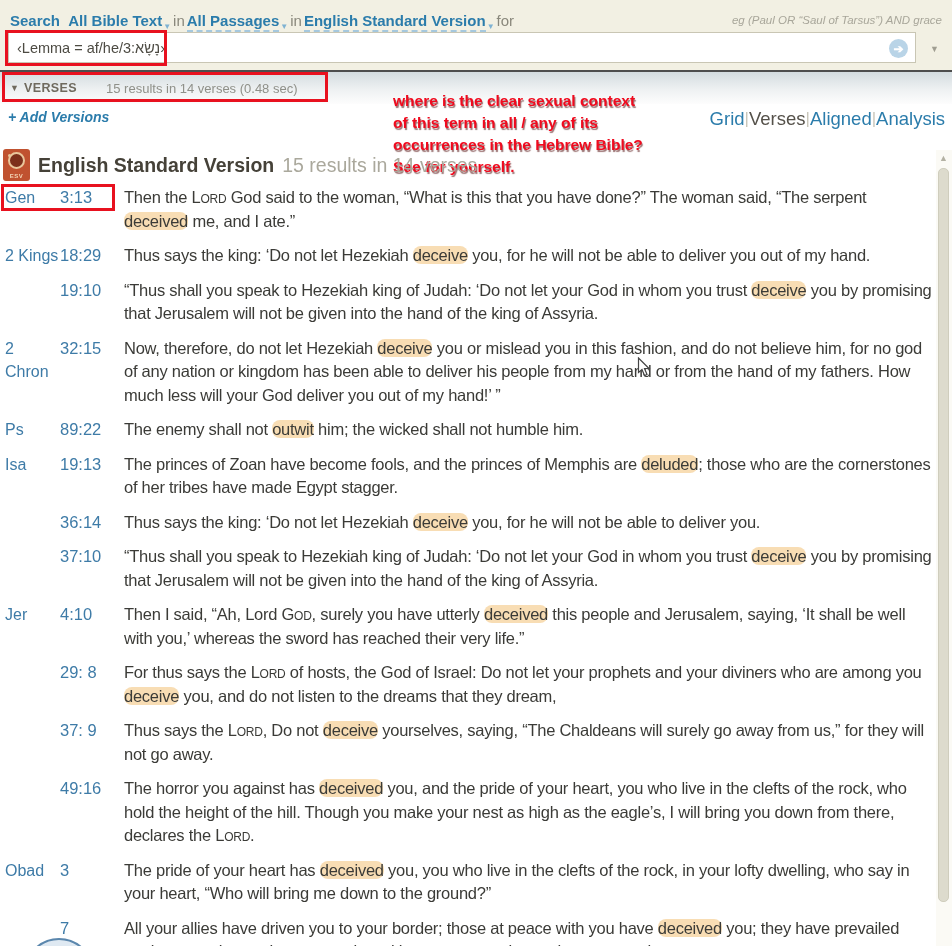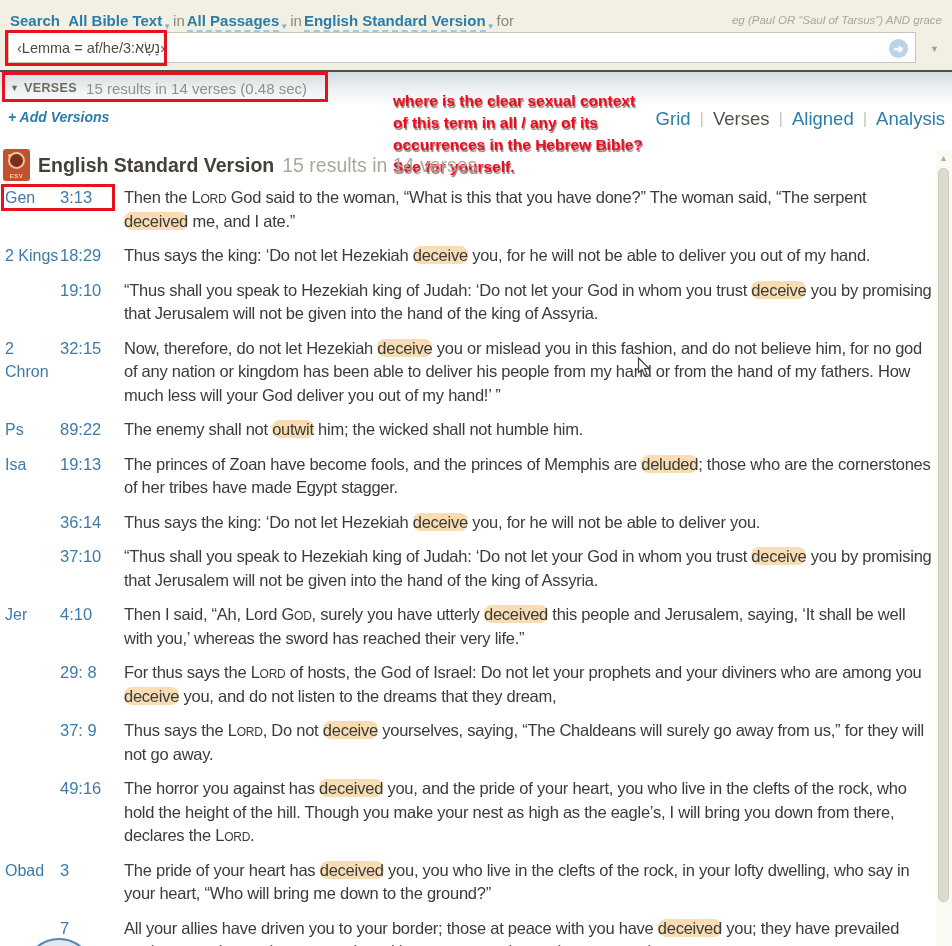--- a/index.html
+++ b/index.html
@@ -21,33 +21,33 @@
        background:#b9d4e7;color:#ffffff;display:flex;align-items:center;justify-content:center;
        font-size:12px;font-weight:bold;cursor:pointer;}
   .dd-caret{position:absolute;left:930px;top:44px;color:#a09e92;font-size:9px;cursor:pointer;}
 
   
   .vbar{position:absolute;left:0;top:70px;width:952px;height:34px;border-top:2px solid #4e4e4e;
        box-sizing:border-box;background:linear-gradient(180deg,#d4dce0 0%,#eef1f2 55%,#fdfdfd 100%);
        display:flex;align-items:center;padding-left:10px;}
   .vbar .tri{color:#6f6a5e;font-size:9px;margin-right:5px;cursor:pointer;}
   .vlabel{font-size:12.5px;font-weight:bold;color:#6f6a5e;letter-spacing:.4px;margin-right:9px;}
-  .vsummary{font-size:15px;color:#8f9089;}
+  .vsummary{font-size:13px;color:#8f9089;margin-left:20px;}
 
   .addv{position:absolute;left:8px;top:109px;font-size:14px;font-style:italic;font-weight:bold;
        color:#2b7cab;cursor:pointer;}
 
   
   .redbox{position:absolute;border:3px solid #e8111f;box-sizing:border-box;pointer-events:none;}
   .anno{position:absolute;left:393px;top:90px;width:292px;text-align:left;font-size:15.5px;
        font-weight:bold;color:#f00a1e;line-height:22px;
        text-shadow:1px 1.5px 1px rgba(75,0,0,.55);}
 
   
-  .tabs{position:absolute;top:108px;right:7px;display:flex;align-items:center;gap:9px;
+  .tabs{position:absolute;top:108px;right:7px;display:flex;align-items:center;
        font-size:18.5px;}
   .tab{color:#2b7cab;cursor:pointer;}
   .tab.active{color:#55514a;}
   .tabsep{color:#c9c6ba;font-size:17px;}
 
   
   .vh{position:absolute;left:3px;top:149px;display:flex;align-items:center;gap:8px;}
   .esv-badge{width:27px;height:32px;background:#c05230;border-radius:3px;position:relative;
        flex:none;cursor:pointer;}
   .esv-circle{position:absolute;left:5px;top:3px;width:13px;height:13px;border-radius:50%;

